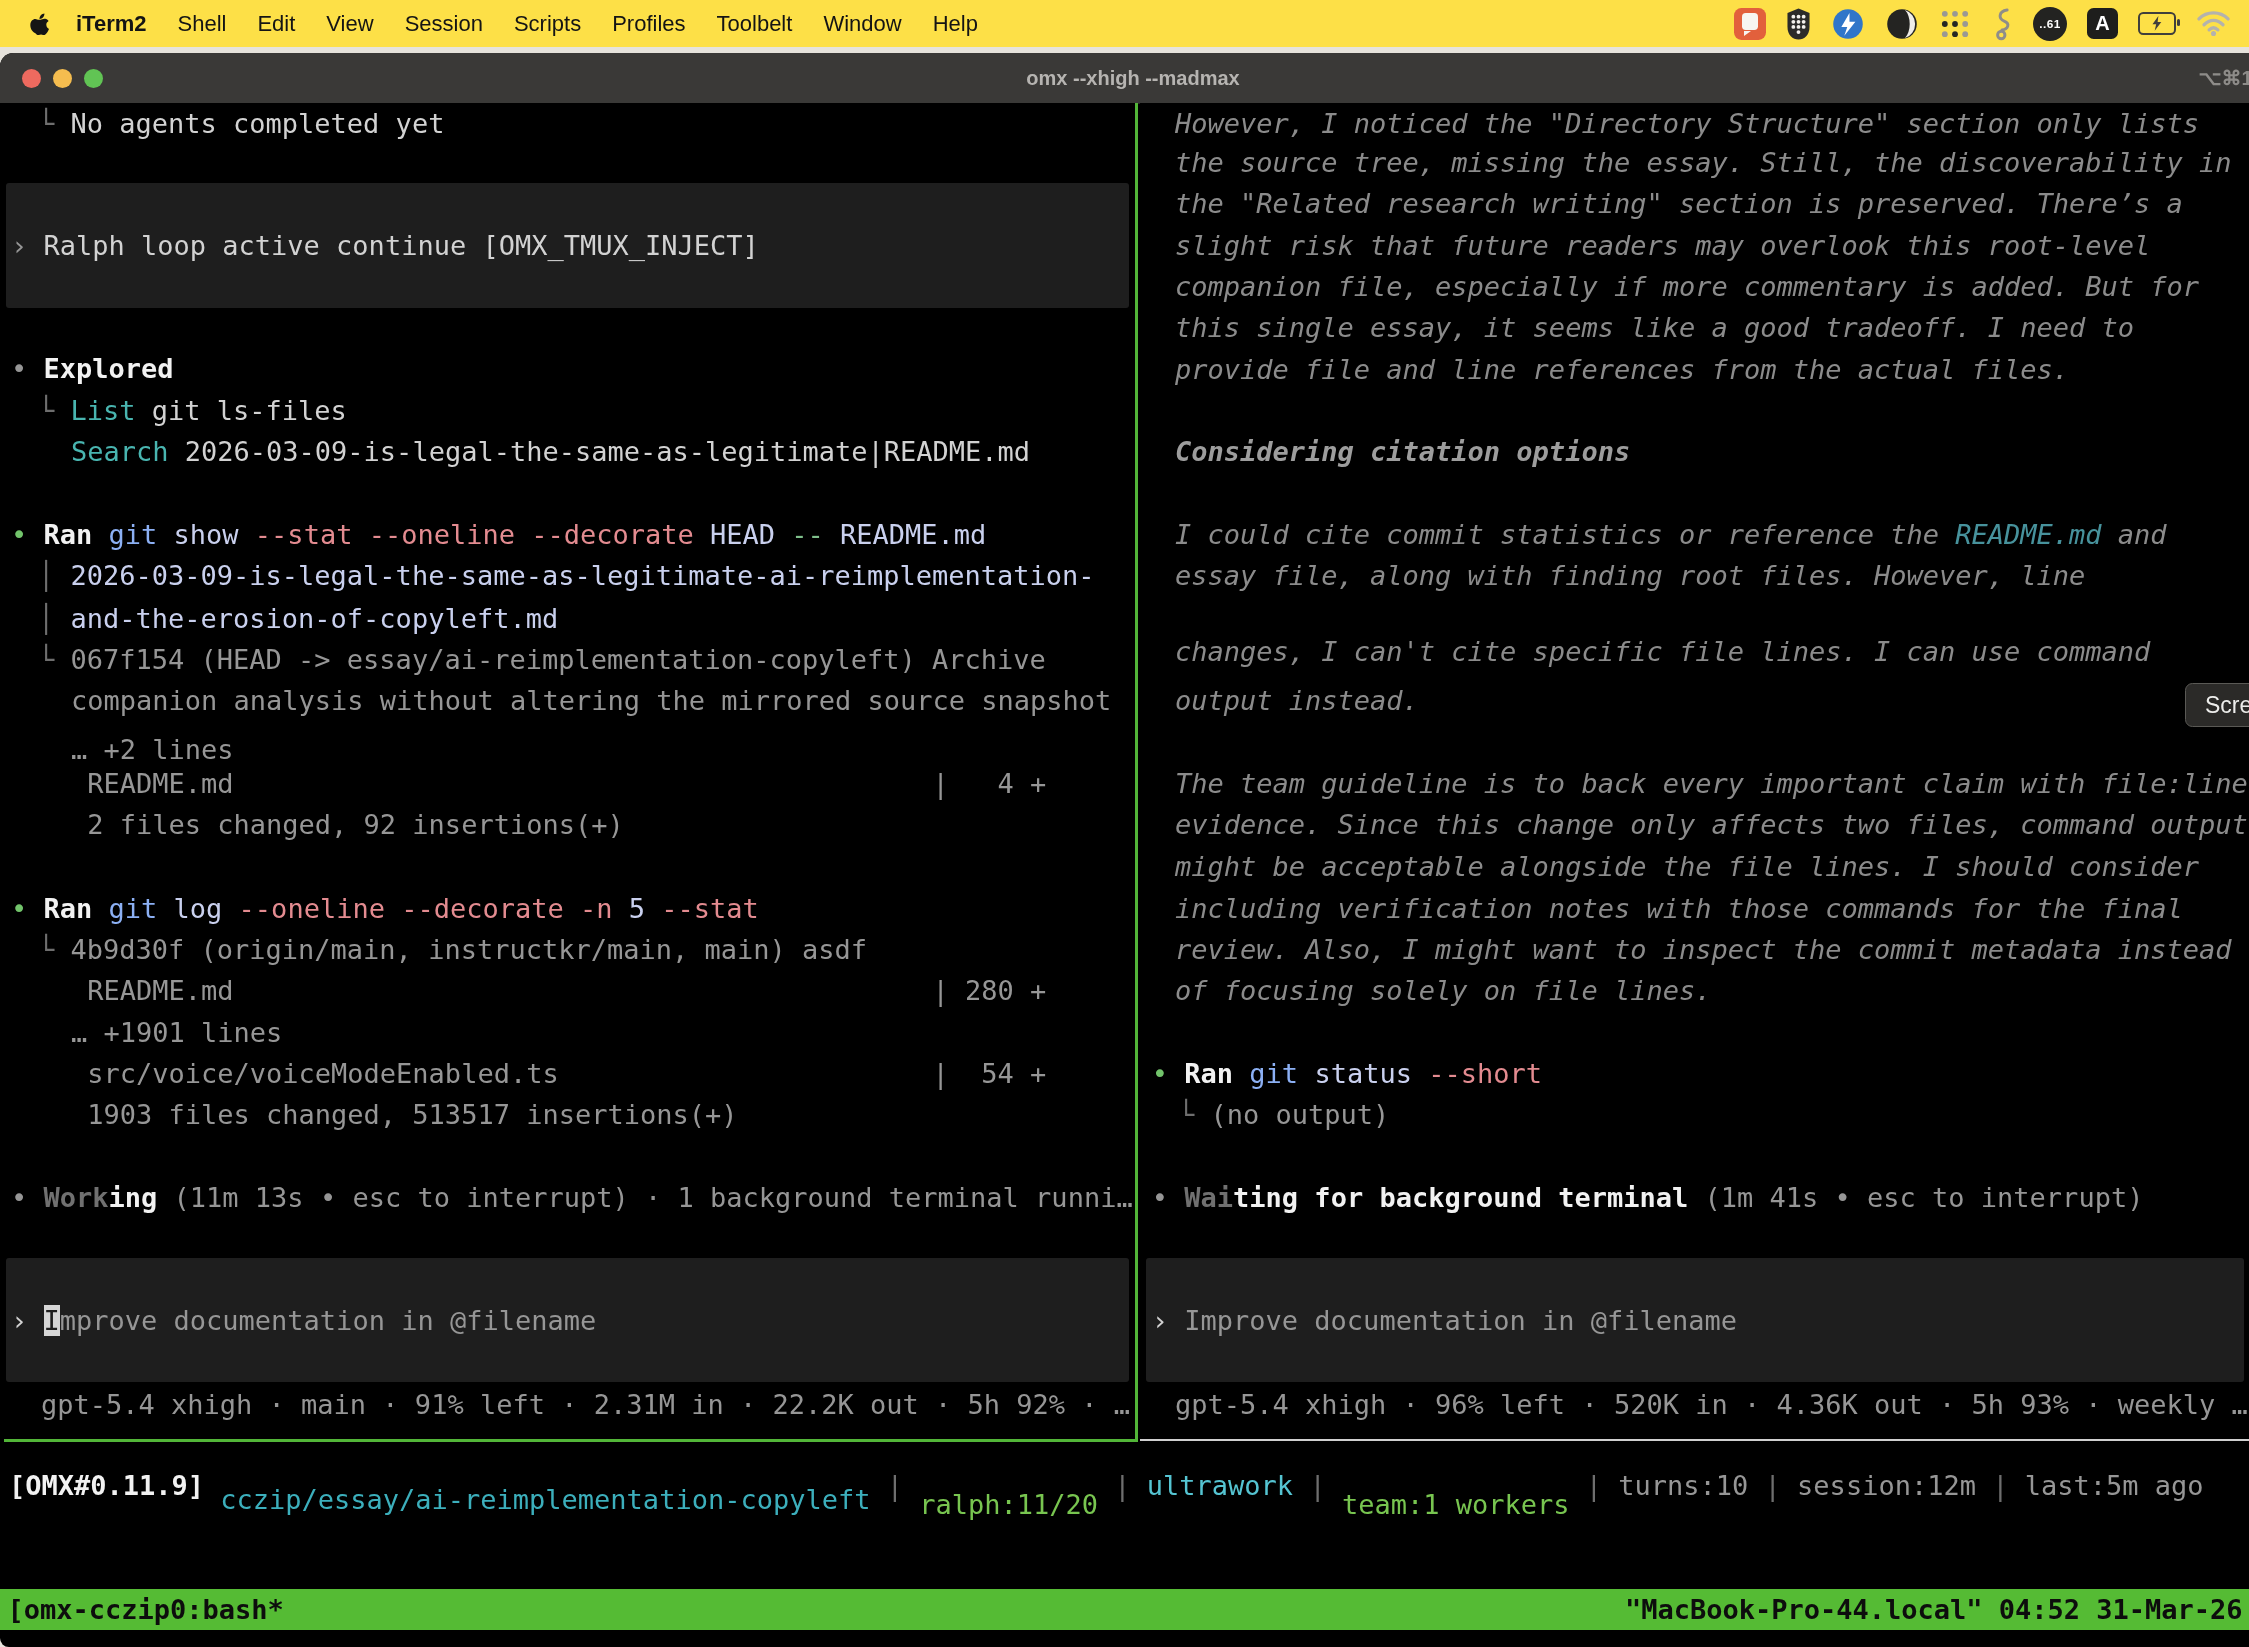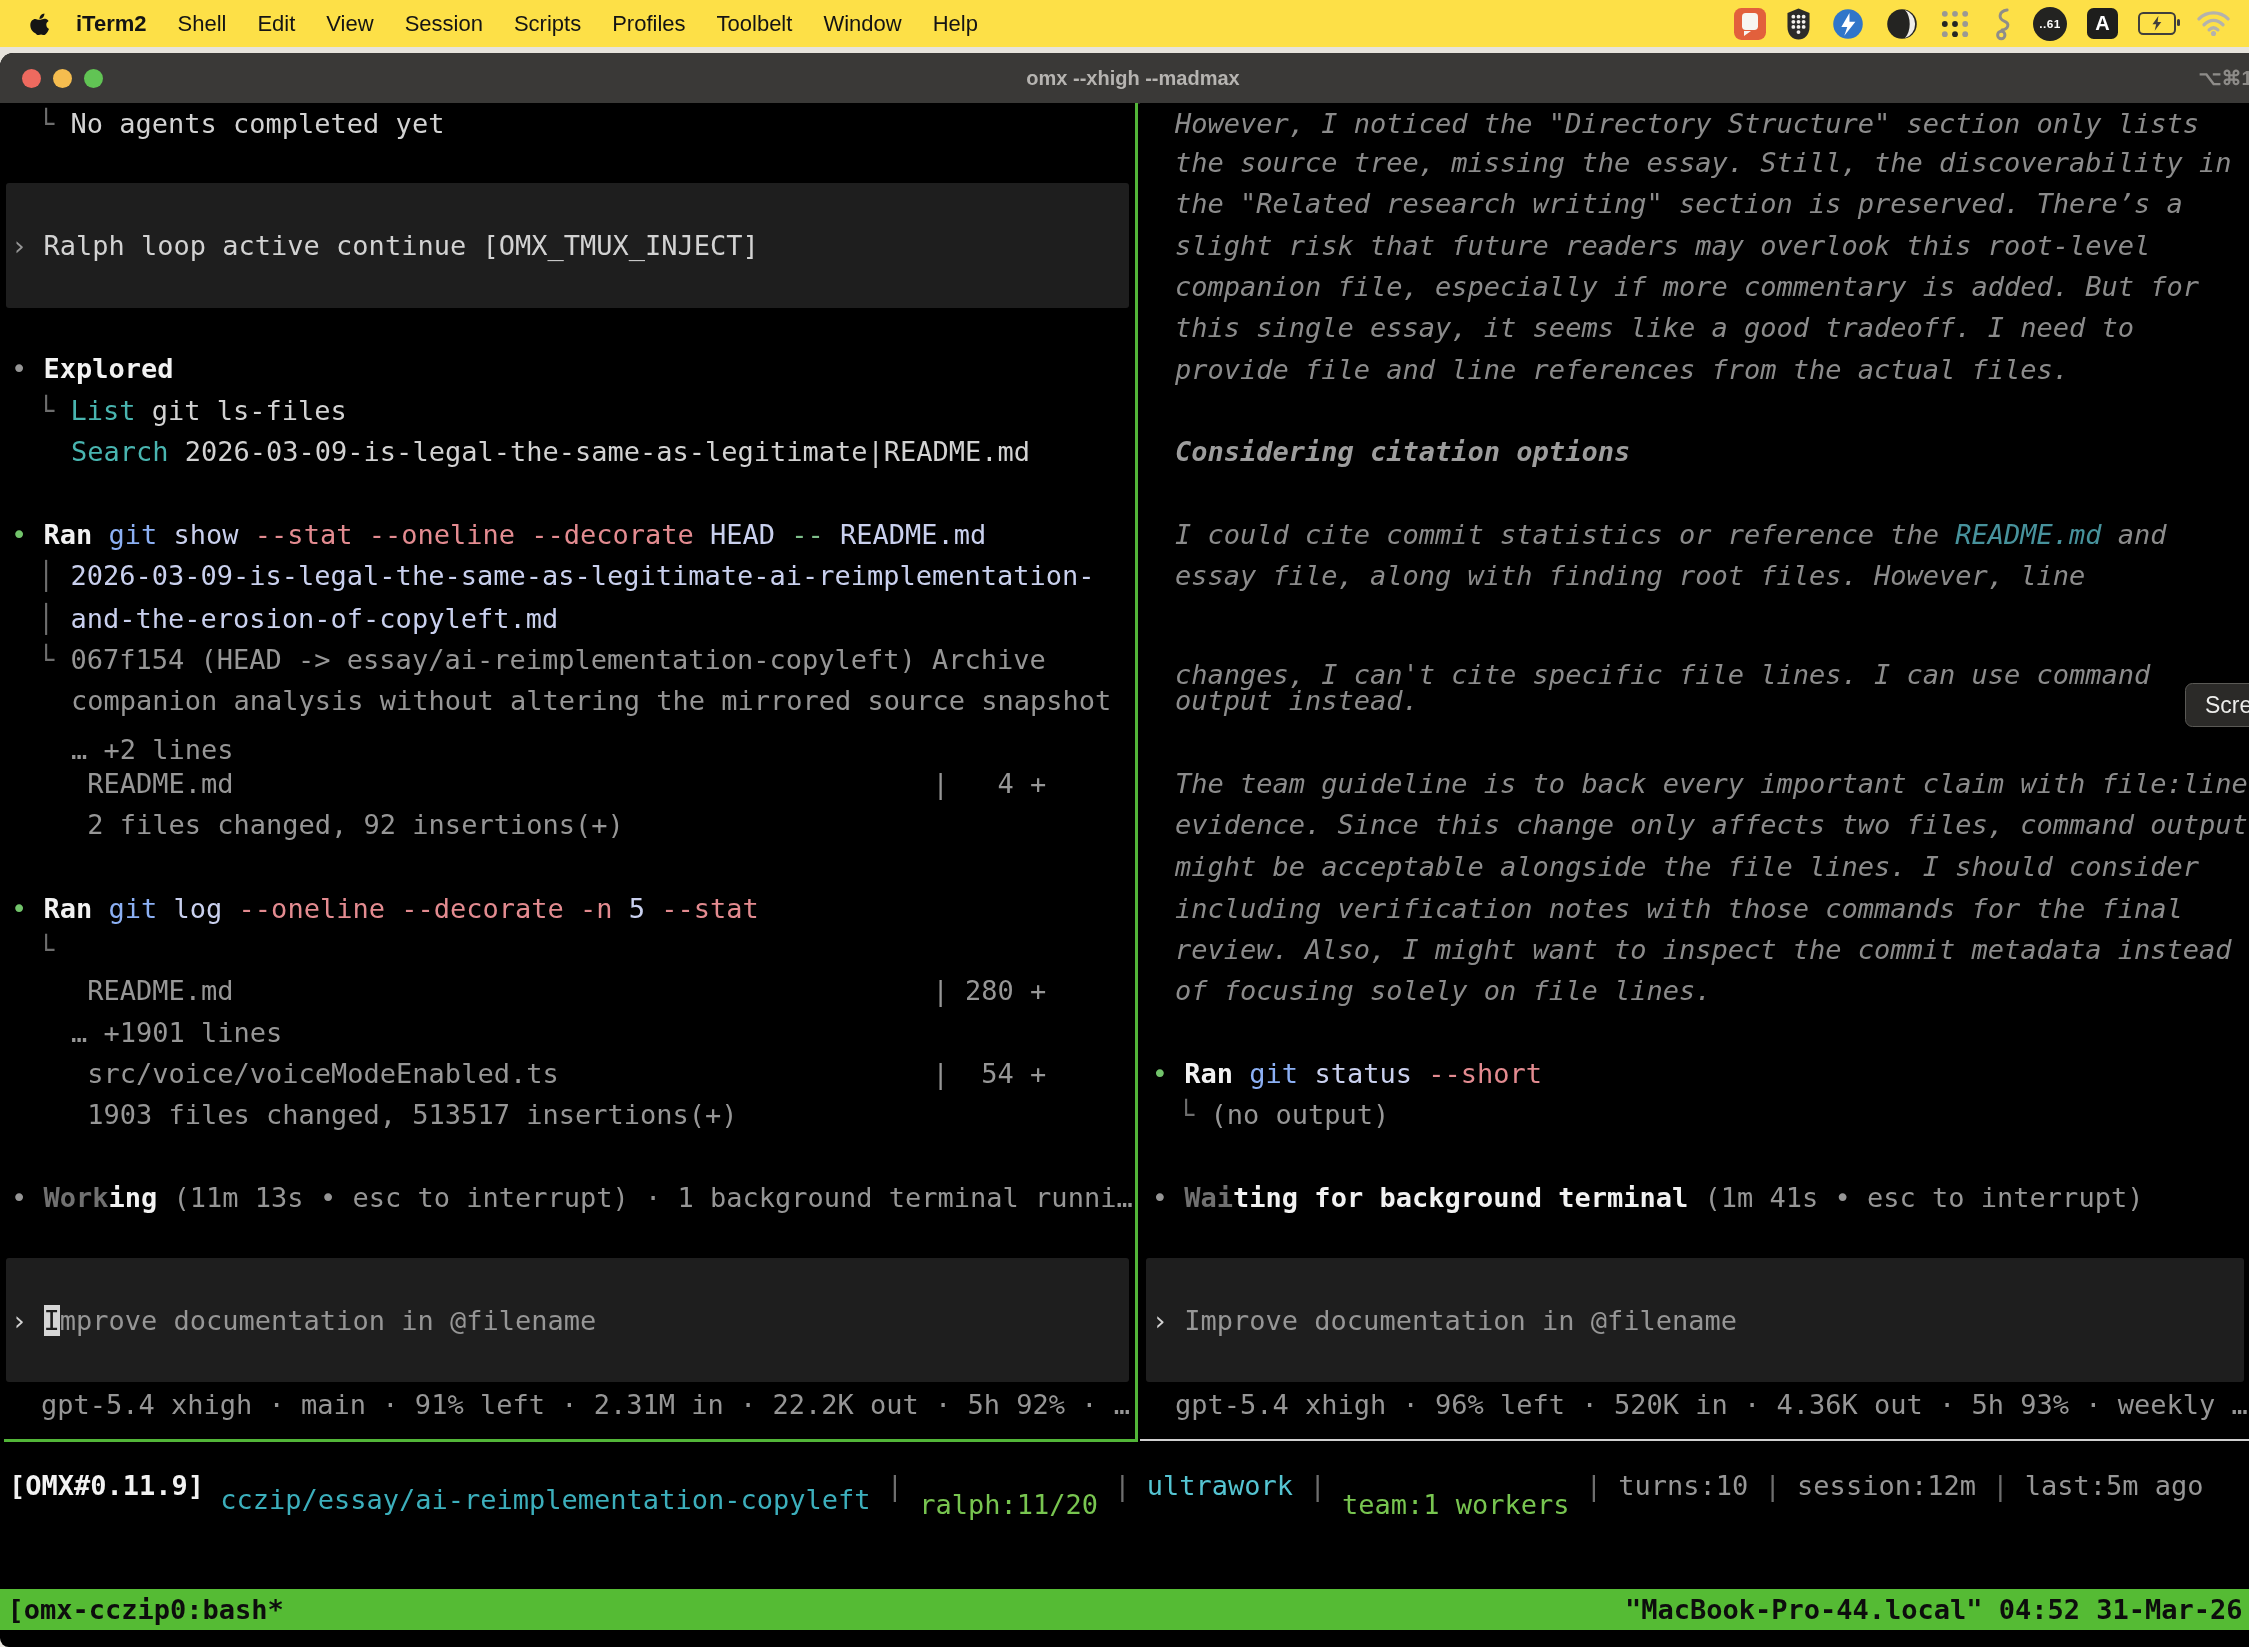--- a/index.html
+++ b/index.html
@@ -204,21 +204,21 @@
         <div class="tline" style="top: 328px; left: 71px;"><span class="c-cyan">Search</span><span class="c-fg"> 2026-03-09-is-legal-the-same-as-legitimate|README.md</span></div>
         <div class="tline" style="top: 411px; left: 11px;"><span class="c-grn">• </span><span class="c-br">Ran </span><span class="c-blue">git </span><span class="c-lav">show </span><span class="c-pink">--stat --oneline --decorate </span><span class="c-lav">HEAD </span><span class="c-gdash">-- </span><span class="c-lav">README.md</span></div>
         <div class="tline" style="top: 452px; left: 38px;"><span class="c-dim2">│ </span><span class="c-lav">2026-03-09-is-legal-the-same-as-legitimate-ai-reimplementation-</span></div>
         <div class="tline" style="top: 495px; left: 38px;"><span class="c-dim2">│ </span><span class="c-lav">and-the-erosion-of-copyleft.md</span></div>
         <div class="tline" style="top: 536px; left: 38px;"><span class="c-dim2">└ </span><span class="c-dim">067f154 (HEAD -&gt; essay/ai-reimplementation-copyleft) Archive</span></div>
         <div class="tline" style="top: 577px; left: 71px;"><span class="c-dim">companion analysis without altering the mirrored source snapshot</span></div>
         <div class="tline" style="top: 626px; left: 71px;"><span class="c-dim">… +2 lines</span></div>
         <div class="tline" style="top: 660px; left: 71px;"><span class="c-dim"> README.md                                           |   4 +</span></div>
         <div class="tline" style="top: 701px; left: 71px;"><span class="c-dim"> 2 files changed, 92 insertions(+)</span></div>
         <div class="tline" style="top: 785px; left: 11px;"><span class="c-grn">• </span><span class="c-br">Ran </span><span class="c-blue">git </span><span class="c-lav">log </span><span class="c-pink">--oneline --decorate -n </span><span class="c-lav">5 </span><span class="c-pink">--stat</span></div>
-        <div class="tline" style="top: 826px; left: 38px;"><span class="c-dim2">└ </span></div>
+        <div class="tline" style="top: 826px; left: 38px;"><span class="c-dim2">└ </span><span class="c-dim">4b9d30f (origin/main, instructkr/main, main) asdf</span></div>
         <div class="tline" style="top: 867px; left: 71px;"><span class="c-dim"> README.md                                           | 280 +</span></div>
         <div class="tline" style="top: 909px; left: 71px;"><span class="c-dim">… +1901 lines</span></div>
         <div class="tline" style="top: 950px; left: 71px;"><span class="c-dim"> src/voice/voiceModeEnabled.ts                       |  54 +</span></div>
         <div class="tline" style="top: 991px; left: 71px;"><span class="c-dim"> 1903 files changed, 513517 insertions(+)</span></div>
         <div class="tline" style="top: 1074px; left: 11px;"><span class="c-dim">• </span><span class="c-bd">Work</span><span class="c-br">ing</span><span class="c-dim"> (11m 13s • esc to interrupt) · 1 background terminal runni…</span></div>
         <div class="tline" style="top: 1197px; left: 11px;"><span class="c-fg">› </span><span class="c-cur">I</span><span class="c-dim">mprove documentation in @filename</span></div>
         <div class="tline" style="top: 1281px; left: 41px;"><span class="c-dim">gpt-5.4 xhigh · main · 91% left · 2.31M in · 22.2K out · 5h 92% · …</span></div>
       </div>
 
     <div class="vdivider"></div>
@@ -228,21 +228,21 @@
     <div class="tline" style="top: 0px; left: 35px;"><span class="c-it">However, I noticed the "Directory Structure" section only lists</span></div>
         <div class="tline" style="top: 39px; left: 35px;"><span class="c-it">the source tree, missing the essay. Still, the discoverability in</span></div>
         <div class="tline" style="top: 80px; left: 35px;"><span class="c-it">the "Related research writing" section is preserved. There’s a</span></div>
         <div class="tline" style="top: 122px; left: 35px;"><span class="c-it">slight risk that future readers may overlook this root-level</span></div>
         <div class="tline" style="top: 163px; left: 35px;"><span class="c-it">companion file, especially if more commentary is added. But for</span></div>
         <div class="tline" style="top: 204px; left: 35px;"><span class="c-it">this single essay, it seems like a good tradeoff. I need to</span></div>
         <div class="tline" style="top: 246px; left: 35px;"><span class="c-it">provide file and line references from the actual files.</span></div>
         <div class="tline" style="top: 328px; left: 35px;"><span class="c-ith">Considering citation options</span></div>
         <div class="tline" style="top: 411px; left: 35px;"><span class="c-it">I could cite commit statistics or reference the </span><span class="c-itt">README.md</span><span class="c-it"> and</span></div>
         <div class="tline" style="top: 452px; left: 35px;"><span class="c-it">essay file, along with finding root files. However, line</span></div>
-        <div class="tline" style="top: 551px; left: 35px;"><span class="c-it">changes, I can't cite specific file lines. I can use command</span></div>
+        <div class="tline" style="top: 528px; left: 35px;"><span class="c-it">changes, I can't cite specific file lines. I can use command</span></div>
         <div class="tline" style="top: 577px; left: 35px;"><span class="c-it">output instead.</span></div>
         <div class="tline" style="top: 660px; left: 35px;"><span class="c-it">The team guideline is to back every important claim with file:line</span></div>
         <div class="tline" style="top: 701px; left: 35px;"><span class="c-it">evidence. Since this change only affects two files, command output</span></div>
         <div class="tline" style="top: 743px; left: 35px;"><span class="c-it">might be acceptable alongside the file lines. I should consider</span></div>
         <div class="tline" style="top: 785px; left: 35px;"><span class="c-it">including verification notes with those commands for the final</span></div>
         <div class="tline" style="top: 826px; left: 35px;"><span class="c-it">review. Also, I might want to inspect the commit metadata instead</span></div>
         <div class="tline" style="top: 867px; left: 35px;"><span class="c-it">of focusing solely on file lines.</span></div>
         <div class="tline" style="top: 950px; left: 11.8px;"><span class="c-grn">• </span><span class="c-br">Ran </span><span class="c-blue">git </span><span class="c-lav">status </span><span class="c-pink">--short</span></div>
         <div class="tline" style="top: 991px; left: 38px;"><span class="c-dim2">└ </span><span class="c-dim">(no output)</span></div>
         <div class="tline" style="top: 1074px; left: 11.8px;"><span class="c-dim">• </span><span class="c-bd">Wai</span><span class="c-br">ting for background terminal</span><span class="c-dim"> (1m 41s • esc to interrupt)</span></div>

